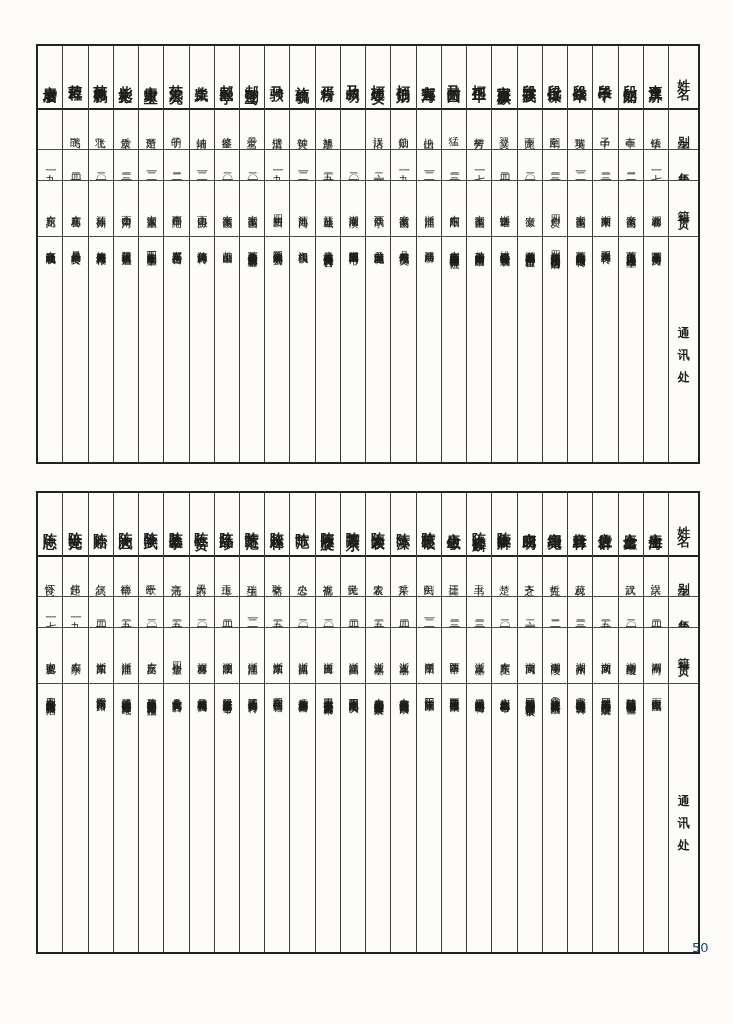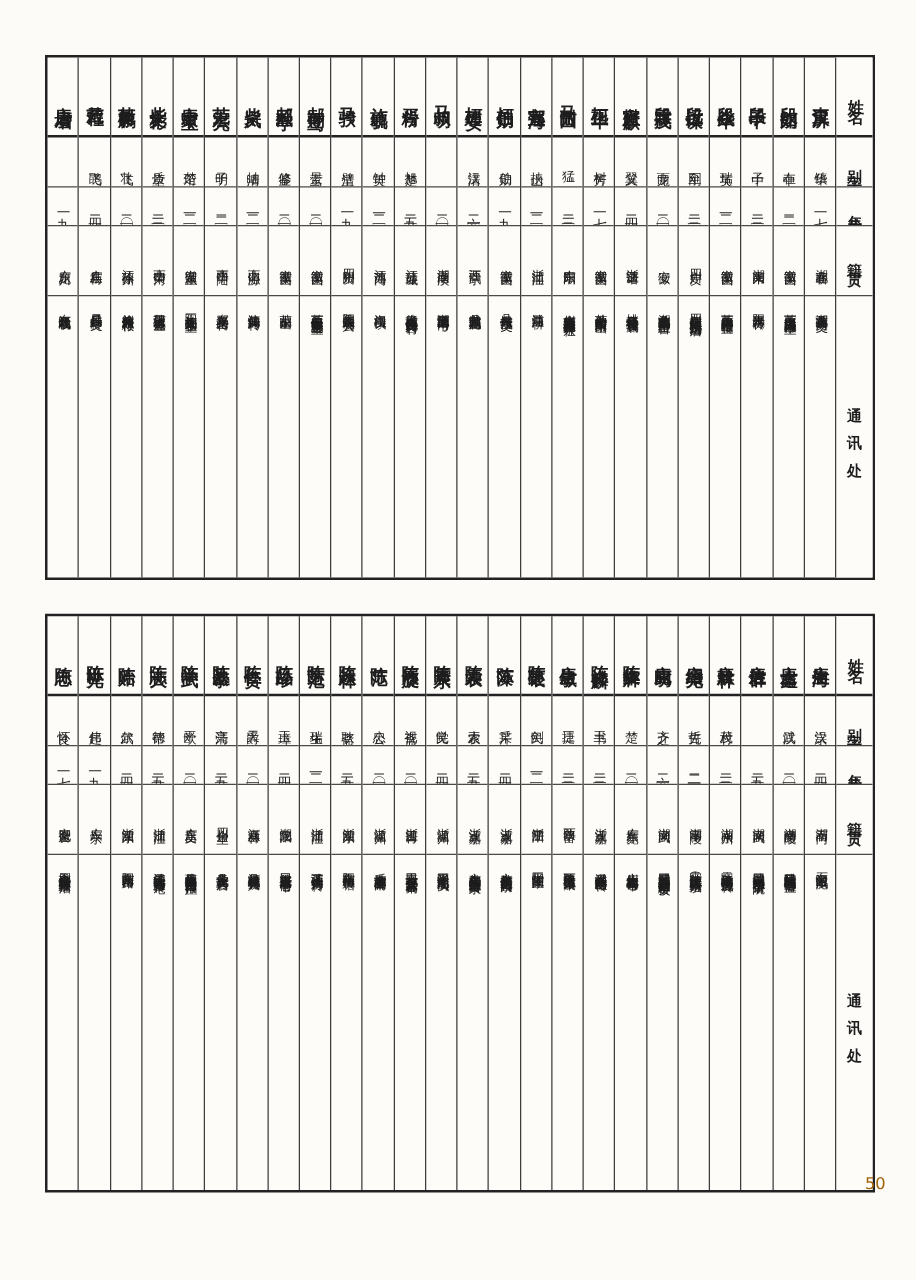--- a/index.html
+++ b/index.html
@@ -53,21 +53,21 @@
   .header-col .cell{font-weight:bold;font-size:13px;}
   .header-col .c-name{letter-spacing:8px;}
   .header-col .c-alias{letter-spacing:4px;font-size:12px;font-weight:bold;}
   .header-col .c-age{letter-spacing:2px;font-size:11px;font-weight:bold;}
   .header-col .c-origin{letter-spacing:8px;font-size:12px;}
   .header-col .c-contact{justify-content:center;letter-spacing:22px;padding-top:0;font-size:12px;}
   .page-num{
     position:absolute;
     left:692px;top:940px;
     font-size:13px;
-    color:#a16207;
+    color:#0c4a6e;
   }
 </style>
 </head>
 <body>
 
 <div class="page">
   <section class="reg-table top">
       <div class="col header-col">
         <div class="cell c-name">姓名</div>
         <div class="cell c-alias">别字</div>

